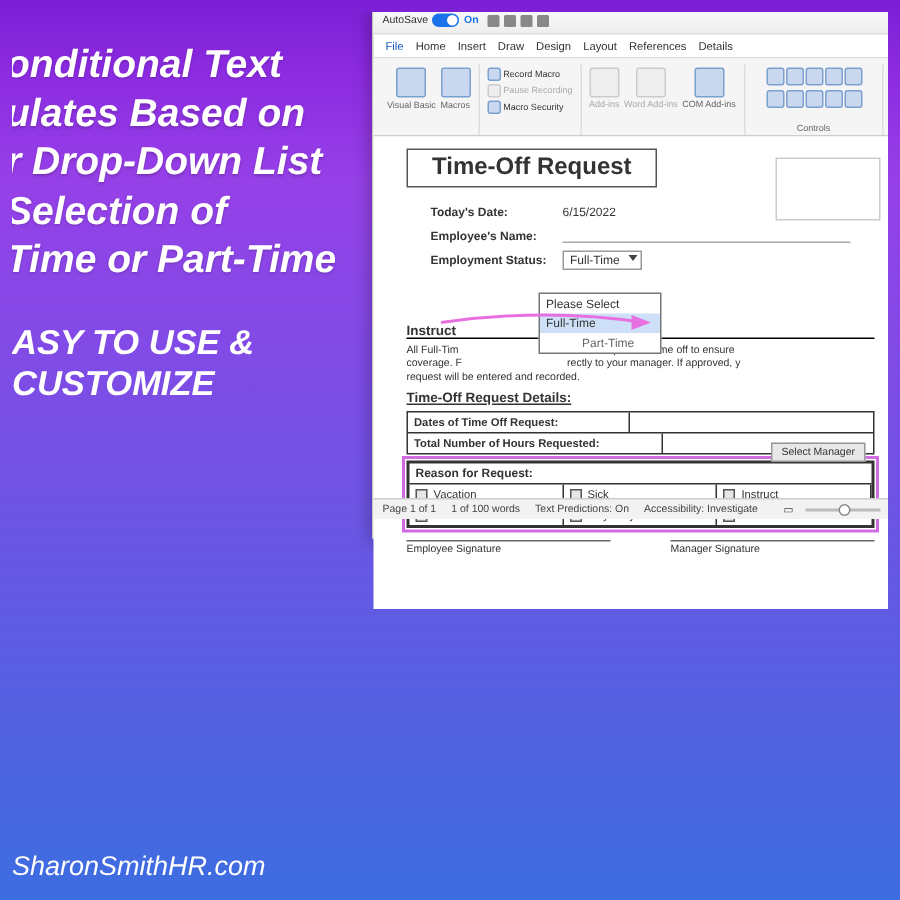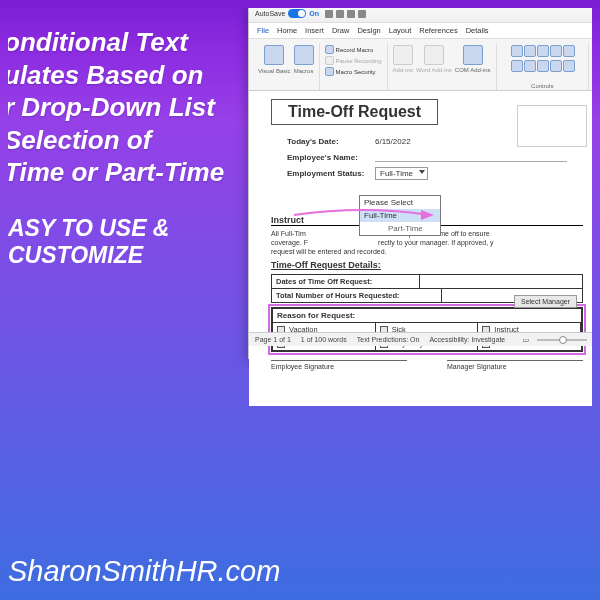--- a/index.html
+++ b/index.html
@@ -93,21 +93,21 @@
   .sig { flex:1; border-top:1px solid #666; padding-top:2px;}
 
   .mgr-btn { position:absolute; right: 16px; bottom: 50px; background:#e8e8e8; border:1px solid #999; font-size:7px; padding:2px 6px; }
 
   .statusbar { position:absolute; bottom:12px; left:0; right:0; height:14px; padding: 0 6px; font-size:7px; color:#444; background:#f2f2f2; border-top:1px solid #ccc; display:flex; align-items:center; gap:10px;}
   .sb-right { margin-left:auto; display:flex; gap:8px; align-items:center;}
   .zoom-slider { width:50px; height:2px; background:#bbb; position:relative;}
   .zoom-slider::after{content:"";position:absolute;width:6px;height:6px;border:1px solid #888;background:#fff;border-radius:50%;top:-3px;left:22px;}
 
   
-  .footer { position:absolute; bottom: 0px; left: 0; right: 16px; color:#fff; font-size: 29px; font-style:italic; padding: 4px 0; }
+  .footer { position:absolute; bottom: 0px; left: 0; right: 16px; color:#fff; font-size: 18px; font-style:italic; padding: 4px 0; }
 
 </style>
 </head>
 <body>
 
 <div class="outer">
   <div class="inner">
 
 
     <div class="mid">

